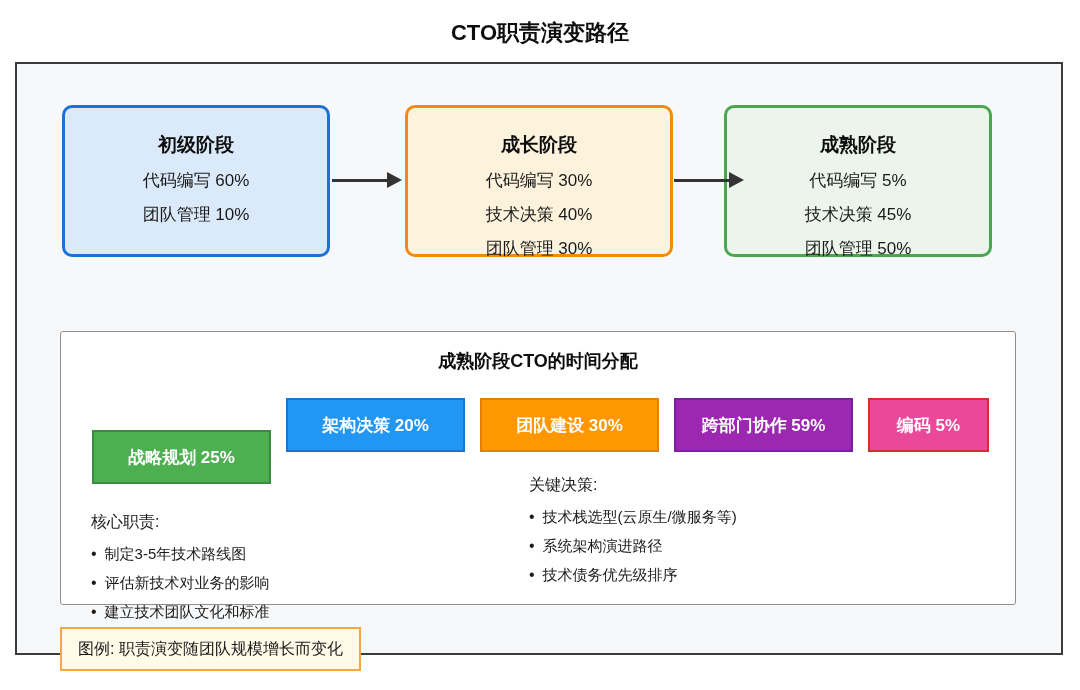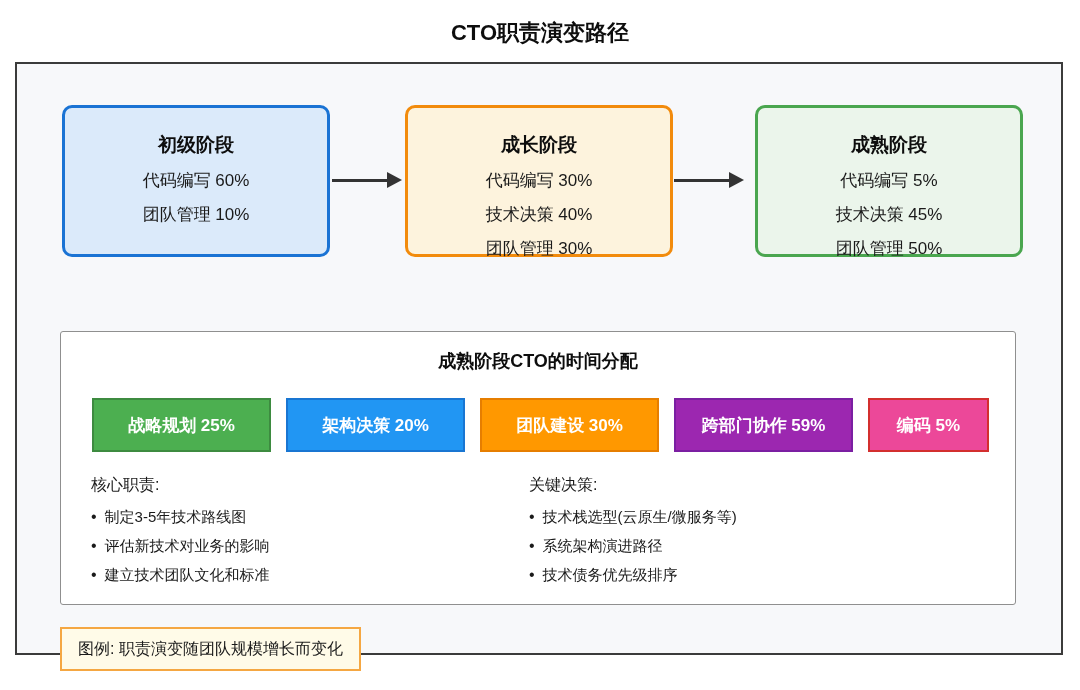--- a/index.html
+++ b/index.html
@@ -12,40 +12,40 @@
 
   .diagram-frame { position:absolute; left:15px; top:62px; width:1048px; height:593px;
     border:2px solid #3b3b3b; background:#f7f8fa; }
 
   .stage-box { position:absolute; top:105px; width:268px; height:152px;
     border:3px solid; border-radius:10px; text-align:center; }
   .stage-box .stage-title { margin-top:24px; font-size:19px; font-weight:bold; color:#0d0d0d; }
   .stage-box .stage-line { margin-top:11px; font-size:17px; color:#1a1a1a; }
   #stage-0 { left:62px; }
   #stage-1 { left:405px; }
-  #stage-2 { left:755px; }
+  #stage-2 { left:724px; }
 
   .arrow { position:absolute; top:179px; height:3px; background:#333; }
   .arrow::after { content:""; position:absolute; right:-14px; top:-7px;
     border-left:15px solid #333; border-top:8px solid transparent; border-bottom:8px solid transparent; }
   #arrow-0 { left:332px; width:56px; }
   #arrow-1 { left:674px; width:56px; }
 
   .allocation-panel { position:absolute; left:60px; top:331px; width:956px; height:274px;
     background:#ffffff; border:1px solid #8f8f8f; border-radius:3px; }
   .panel-title { margin-top:17px; text-align:center; font-size:18px; font-weight:bold; color:#0d0d0d; }
 
   .bars-row { position:absolute; left:31px; top:66px; display:flex; gap:15px; }
   .time-bar { height:54px; width:179px; border:2px solid; color:#ffffff;
     font-size:17px; font-weight:bold; display:flex; align-items:center; justify-content:center;
     white-space:nowrap; }
   .time-bar.small { width:121px; }
 
   .detail-col { position:absolute; top:143px; width:430px; }
-  #col-0 { left:30px; }
+  #col-0 { left:30px;margin-top:37px; }
   #col-1 { left:468px; }
   .col-heading { font-size:16px; color:#1a1a1a; }
   .col-list { margin-top:12px; list-style:none; }
   .col-list li { font-size:15px; color:#1a1a1a; margin-bottom:10px; }
   .col-list li::before { content:"•"; font-size:16px; margin-right:8px; }
 
   .legend-box { position:absolute; left:60px; top:627px; width:301px; height:44px;
     background:#fffbe8; border:2px solid #f5a742; display:flex; align-items:center;
     justify-content:center; font-size:16px; color:#1a1a1a; }
 
@@ -80,21 +80,21 @@
     <div class="stage-line">团队管理 50%</div>
   </div>
 
   <div class="arrow" id="arrow-0"></div>
   <div class="arrow" id="arrow-1"></div>
 
   <div class="allocation-panel">
     <div class="panel-title">成熟阶段CTO的时间分配</div>
 
     <div class="bars-row">
-      <div class="time-bar" style="background: rgb(76, 175, 80); border-color: rgb(61, 139, 64);">战略规划 25%</div>
+      <div class="time-bar" style="background: rgb(76, 175, 80); border-color: rgb(61, 139, 64); margin-top: 32px;">战略规划 25%</div>
       <div class="time-bar" style="background: rgb(33, 150, 243); border-color: rgb(25, 118, 210);">架构决策 20%</div>
       <div class="time-bar" style="background: rgb(255, 152, 0); border-color: rgb(230, 126, 0);">团队建设 30%</div>
       <div class="time-bar" style="background: rgb(156, 39, 176); border-color: rgb(123, 31, 162);">跨部门协作 59%</div>
       <div class="time-bar small" style="background: #ec4899; border-color: rgb(211, 47, 47);">编码 5%</div>
     </div>
 
     <div class="detail-col" id="col-0">
       <div class="col-heading">核心职责:</div>
       <ul class="col-list">
         <li>制定3-5年技术路线图</li>

